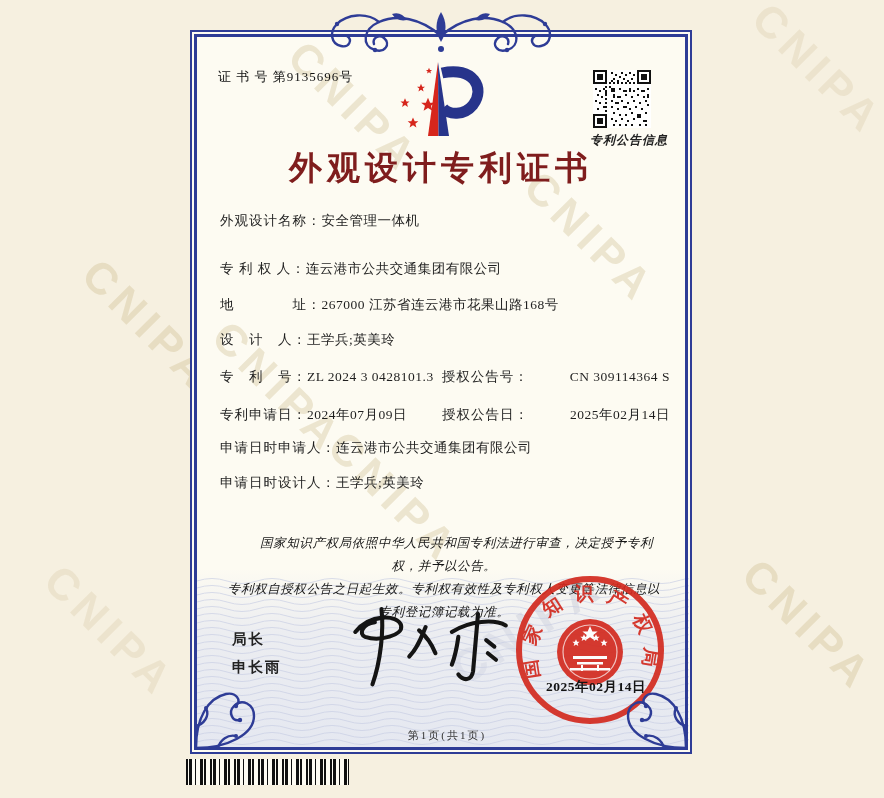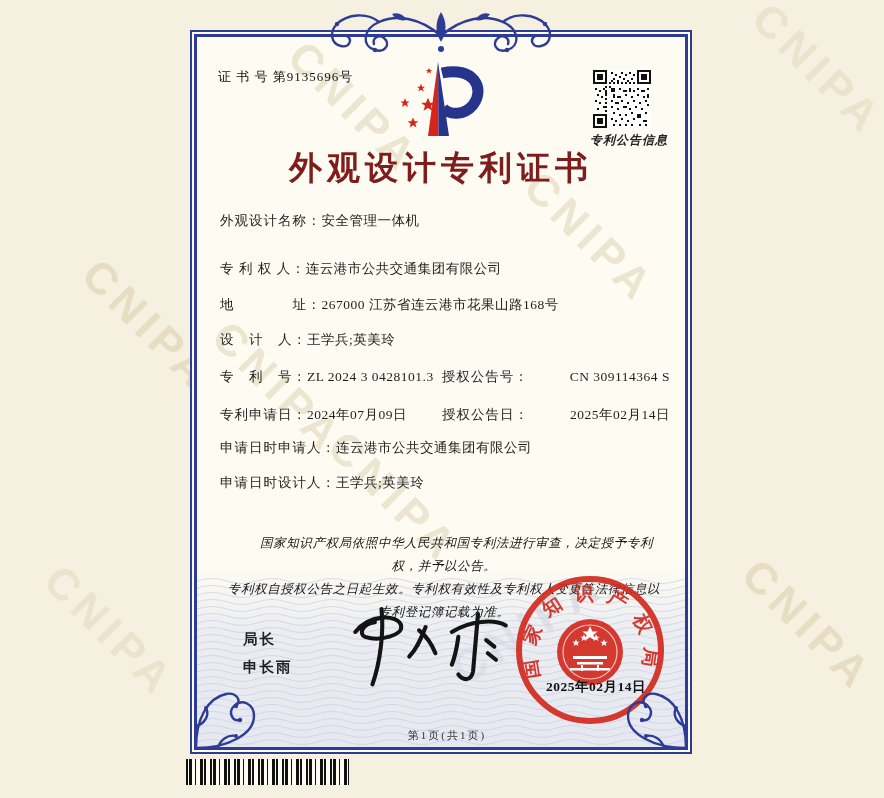--- a/index.html
+++ b/index.html
@@ -65,21 +65,21 @@
   .r0{top:180px}.r1{top:228px}.r2{top:264px}.r3{top:299px}
   .r4{top:336px}.r5{top:374px}.r6{top:407px}.r7{top:442px}
 
   .statement{
     position:absolute;left:34px;right:28px;top:500px;
     font-size:12.5px;font-style:italic;line-height:23px;letter-spacing:.6px;color:#161616;text-align:center;
   }
   .statement .l1{text-indent:2em;}
 
   .sign-title,.sign-name{
-    position:absolute;left:51px;
+    position:absolute;left:40px;
     font-family:"Liberation Sans","DejaVu Sans",sans-serif;
     font-weight:700;font-size:14.5px;color:#222;letter-spacing:2px;
   }
   .sign-title{top:598px}.sign-name{top:626px}
   .signature-svg{position:absolute;left:142px;top:568px;}
 
   .seal-svg{position:absolute;left:318px;top:538px;}
   .seal-date{
     position:absolute;left:324px;top:646px;width:160px;text-align:center;
     font-size:13.5px;font-weight:700;color:#141414;letter-spacing:.5px;z-index:5;

